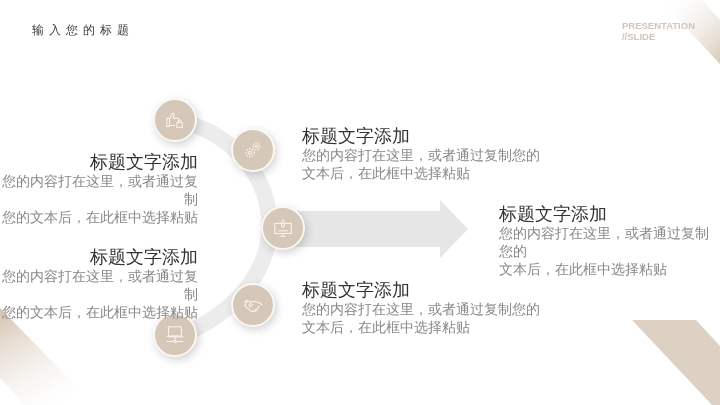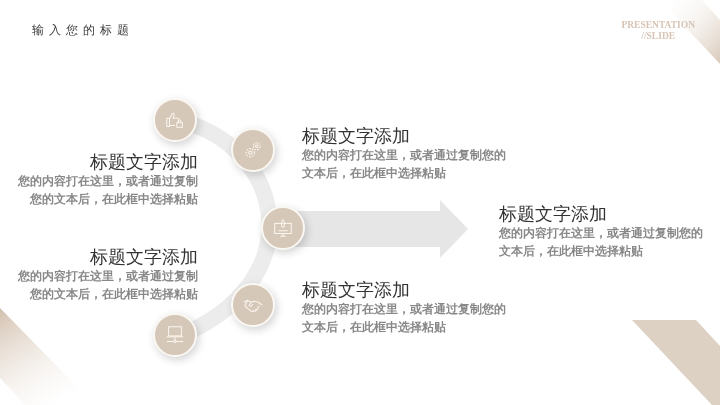--- a/index.html
+++ b/index.html
@@ -1,23 +1,23 @@
 <!DOCTYPE html>
 <html><head>
   <meta charset="utf-8">
   <style>
     html, body { margin:0; padding:0; }
     body { width:720px; height:405px; position:relative; overflow:hidden; background:#ffffff; font-family:"DejaVu Sans","Liberation Sans",sans-serif; }
     .page-title { position:absolute; left:32px; top:22px; font-size:12px; color:#3a3a3a; letter-spacing:5px; }
-    .brand { position:absolute; right:25px; top:20px; text-align:center; font-family:Liberation Serif, serif; font-weight:bold; font-size:9.5px; line-height:11px; color:#d7c4b5; }
+    .brand { position:absolute; right:25px; top:20px; text-align:left; font-family:Liberation Sans, sans-serif; font-weight:bold; font-size:9.5px; line-height:11px; color:#d7c4b5; }
     .deco { position:absolute; }
     .circle { position:absolute; width:40px; height:40px; border-radius:50%; background:#d6c8b9; border:2px solid #fbf8f4; box-shadow:2px 3px 8px rgba(0,0,0,0.18); display:flex; align-items:center; justify-content:center; }
     .circle svg { width:22px; height:22px; }
     .title { position:absolute; font-size:18px; color:#333333; white-space:nowrap; }
-    .desc { position:absolute; font-size:12px; line-height:18px; color:#888888;font-weight:bold; }
+    .desc { position:absolute; font-size:14px; line-height:18px; color:#888888; }
     .right { text-align:right; }
   </style>
 </head>
 <body>
 
 <svg class="deco" style="left:640px;top:0;" width="80" height="70" viewBox="0 0 80 70">
   <defs>
     <linearGradient id="gtr" x1="0" y1="0" x2="1" y2="1">
       <stop offset="0" stop-color="#ffffff" stop-opacity="0"></stop>
       <stop offset="1" stop-color="#d8c8b8"></stop>

